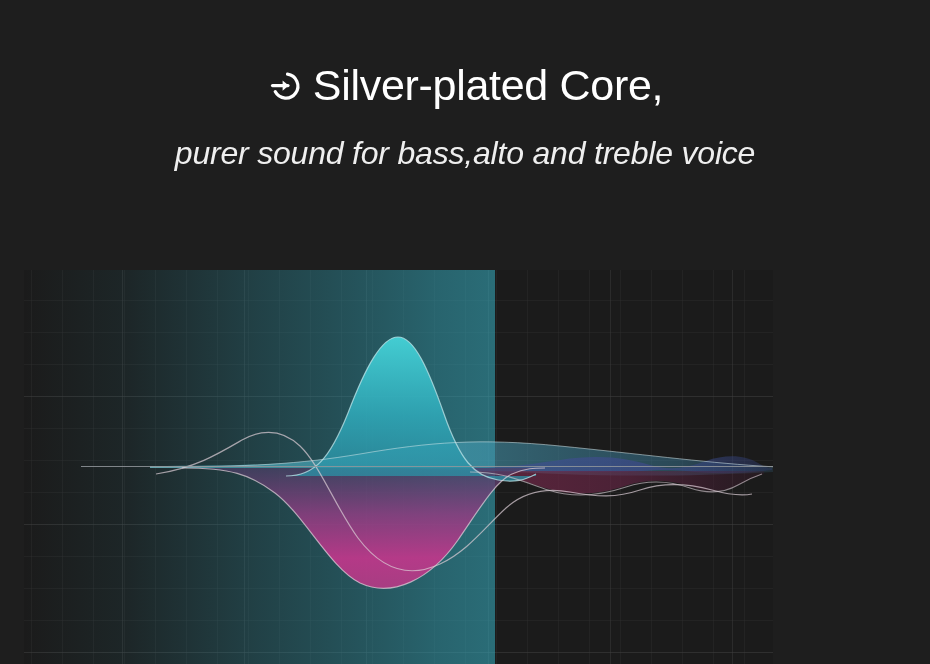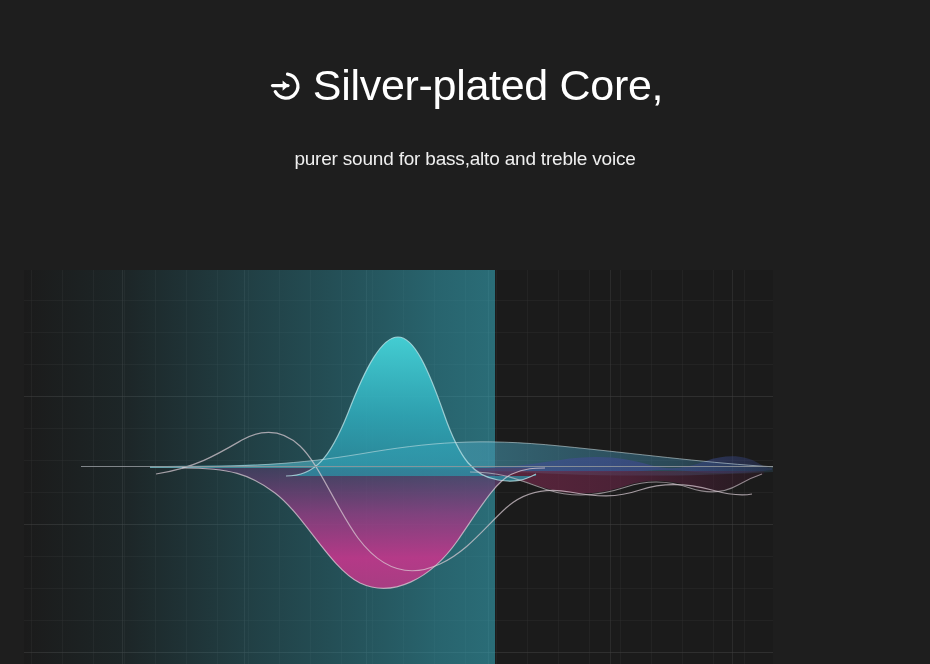--- a/index.html
+++ b/index.html
@@ -42,26 +42,27 @@
   .headline-row {
     display: block;
   }
   .arrow-circle-icon {
     display: inline-block;
     vertical-align: -4px;
     margin-right: 10px;
   }
   .subline {
     color: #efefef;
-    font-size: 19px;
+    font-size: 32px;
     line-height: 40px;
     font-weight: 400;
-    margin-top: 20px;
+    margin-top: 14px;
     letter-spacing: -0.2px;
     white-space: nowrap;
+    font-style: italic;
   }
 
   
   #waveform-panel {
     position: absolute;
     left: 0;
     top: 268px;
     width: 930px;
     height: 396px;
     background: #1e1e1e;

